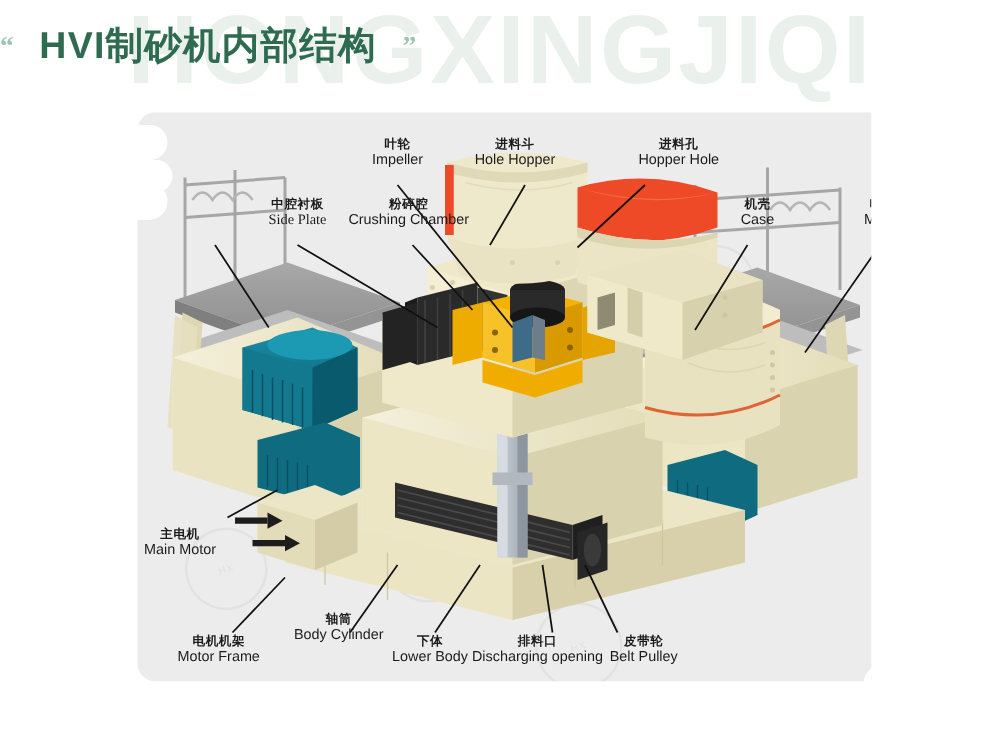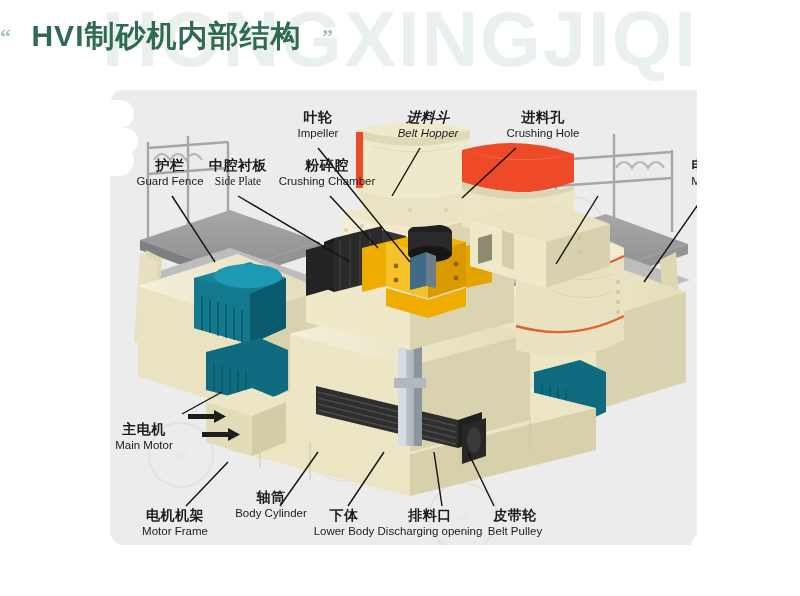--- a/index.html
+++ b/index.html
@@ -57,21 +57,21 @@
   .dot{position:absolute;background:#ffffff;border-radius:50%;}
 
   
   .blob{position:absolute;background:#ffffff;border-radius:40px;}
 
   
   .ill{position:absolute;left:0;top:0;width:800px;height:596px;}
 
   
   .lab{position:absolute;text-align:center;white-space:nowrap;}
-  .lab .cn{font-size:14px;font-weight:bold;color:#1b1b1b;line-height:1.12;letter-spacing:.5px;}
+  .lab .cn{font-size:10px;font-weight:bold;color:#1b1b1b;line-height:1.12;letter-spacing:.5px;}
   .lab .en{font-size:11.5px;color:#1b1b1b;line-height:1.25;}
 
   
   .seal{
     position:absolute;border:2px solid #e2e2e2;border-radius:50%;
     color:#e2e2e2;font-size:9px;text-align:center;
     display:flex;align-items:center;justify-content:center;
     transform:rotate(-16deg);
   }
   .seal-txt{font-size:8px;letter-spacing:1px;}
@@ -384,50 +384,50 @@
         <path d="M594 106 L534 192"></path>
         <path d="M72 324  L112 302"></path>
         <path d="M76 416  L118 372"></path>
         <path d="M170 416 L208 362"></path>
         <path d="M238 416 L274 362"></path>
         <path d="M332 416 L324 362"></path>
         <path d="M384 416 L358 362"></path>
       </g>
     </svg>
 
-    <div class="lab" style="left:16px;top:68px;width:88px;">
-      <div class="cn">护栏</div>
-      <div class="en">Guard Fence</div>
-    </div>
 
     <div class="lab" style="left:88px;top:68px;width:80px;font-family:Liberation Serif, serif;">
       <div class="cn">中腔衬板</div>
       <div class="en">Side Plate</div>
     </div>
 
     <div class="lab" style="left:156px;top:68px;width:122px;">
       <div class="cn">粉碎腔</div>
       <div class="en">Crushing Chamber</div>
     </div>
 
     <div class="lab" style="left:170px;top:20px;width:76px;">
       <div class="cn">叶轮</div>
       <div class="en">Impeller</div>
     </div>
 
-    <div class="lab" style="left:272px;top:20px;width:92px;font-style:italic;">
+    <div class="lab" style="left:256px;top:20px;width:92px;">
       <div class="cn">进料斗</div>
-      <div class="en">Belt Hopper</div>
+      <div class="en">Hole Hopper</div>
     </div>
 
     <div class="lab" style="left:386px;top:20px;width:94px;">
       <div class="cn">进料孔</div>
-      <div class="en">Crushing Hole</div>
-    </div>
-
+      <div class="en">Hopper Hole</div>
+    </div>
+
+    <div class="lab" style="left:464px;top:68px;width:64px;">
+      <div class="cn">机壳</div>
+      <div class="en">Case</div>
+    </div>
 
     <div class="lab" style="left:566px;top:68px;width:60px;">
       <div class="cn">电机</div>
       <div class="en">Motor</div>
     </div>
 
     <div class="lab" style="left:-6px;top:332px;width:80px;">
       <div class="cn">主电机</div>
       <div class="en">Main Motor</div>
     </div>

